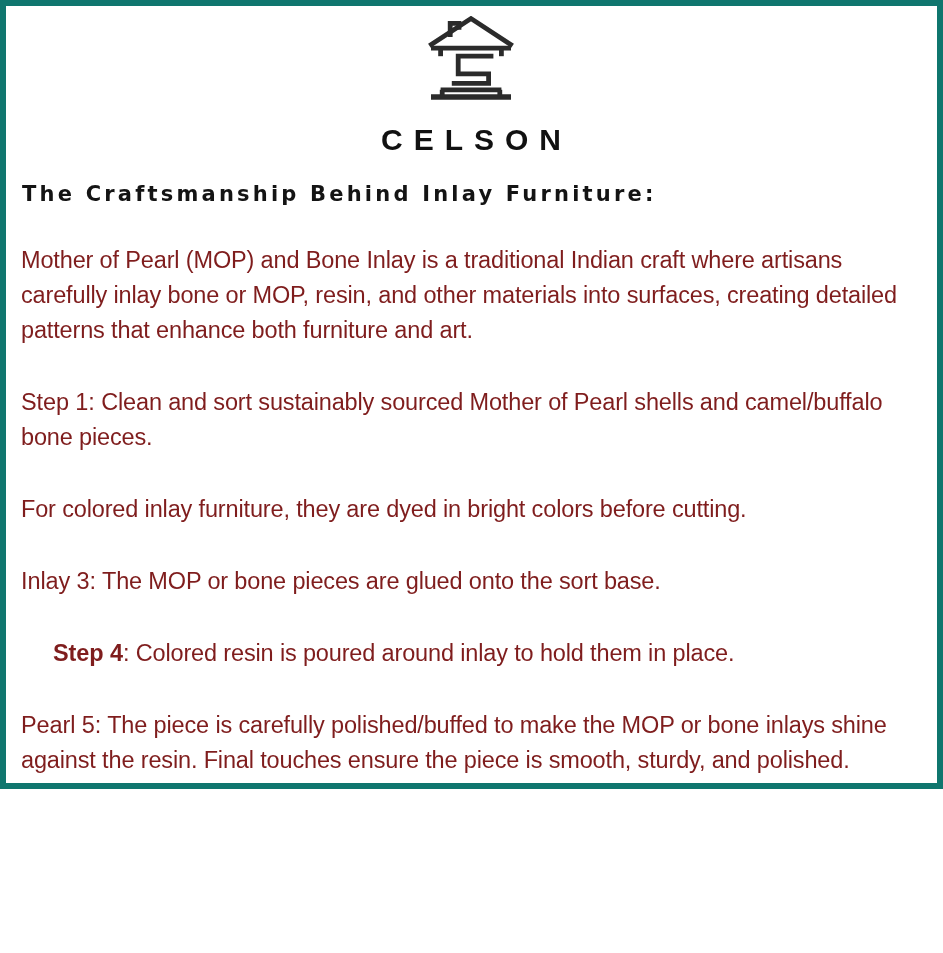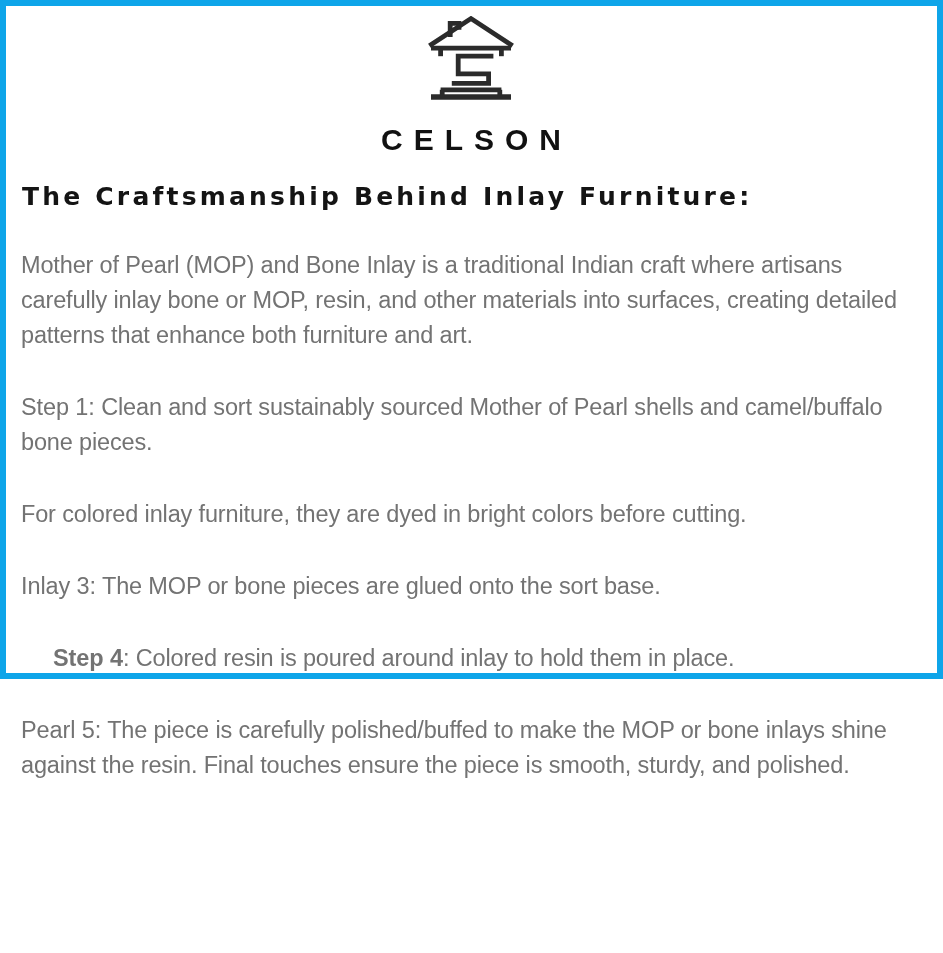--- a/index.html
+++ b/index.html
@@ -14,23 +14,23 @@
     height: 953px;
     font-family: "Liberation Sans", "DejaVu Sans", sans-serif;
     color: #111111;
     overflow: hidden;
   }
 
   
   #poster {
     position: relative;
     width: 943px;
-    height: 679px;
+    height: 789px;
     background: #ffffff;
-    border: 6px solid #0ea5e9;
+    border: 6px solid #0f766e;
   }
   #poster-inner {
     position: absolute;
     left: 0; top: 0;
     width: 931px;
     height: 941px;
     padding: 4px 12px 0 11px;
   }
 
   
@@ -52,40 +52,40 @@
     letter-spacing: 11px;
     text-indent: 11px;
     color: #111111;
     line-height: 1.05;
   }
 
   
   .doc-heading {
     margin: 26px 0 0 5px;
     font-family: "DejaVu Sans", "Liberation Sans", sans-serif;
-    font-size: 25px;
+    font-size: 21px;
     font-weight: 700;
     letter-spacing: 3.2px;
     color: #141414;
     line-height: 1.2;
     white-space: nowrap;
   }
 
   
   .body-copy {
     margin: 0 0 0 4px;
     padding-right: 18px;
   }
   .para {
     margin: 0 0 0 0;
     font-family: "Liberation Sans", "DejaVu Sans", sans-serif;
     font-size: 23.5px;
     font-weight: 400;
     line-height: 35px;
-    color: #737373;
+    color: #7f1d1d;
     letter-spacing: -0.15px;
   }
   .para.intro        { margin-top: 36px; }
   .para.step1        { margin-top: 37px; }
   .para.colored      { margin-top: 37px; }
   .para.step2        { margin-top: 37px; }
   .para.step3        { margin-top: 37px; }
   .para.step4        { margin-top: 37px; margin-left: 32px; }
   .para.step5        { margin-top: 37px; }
 

